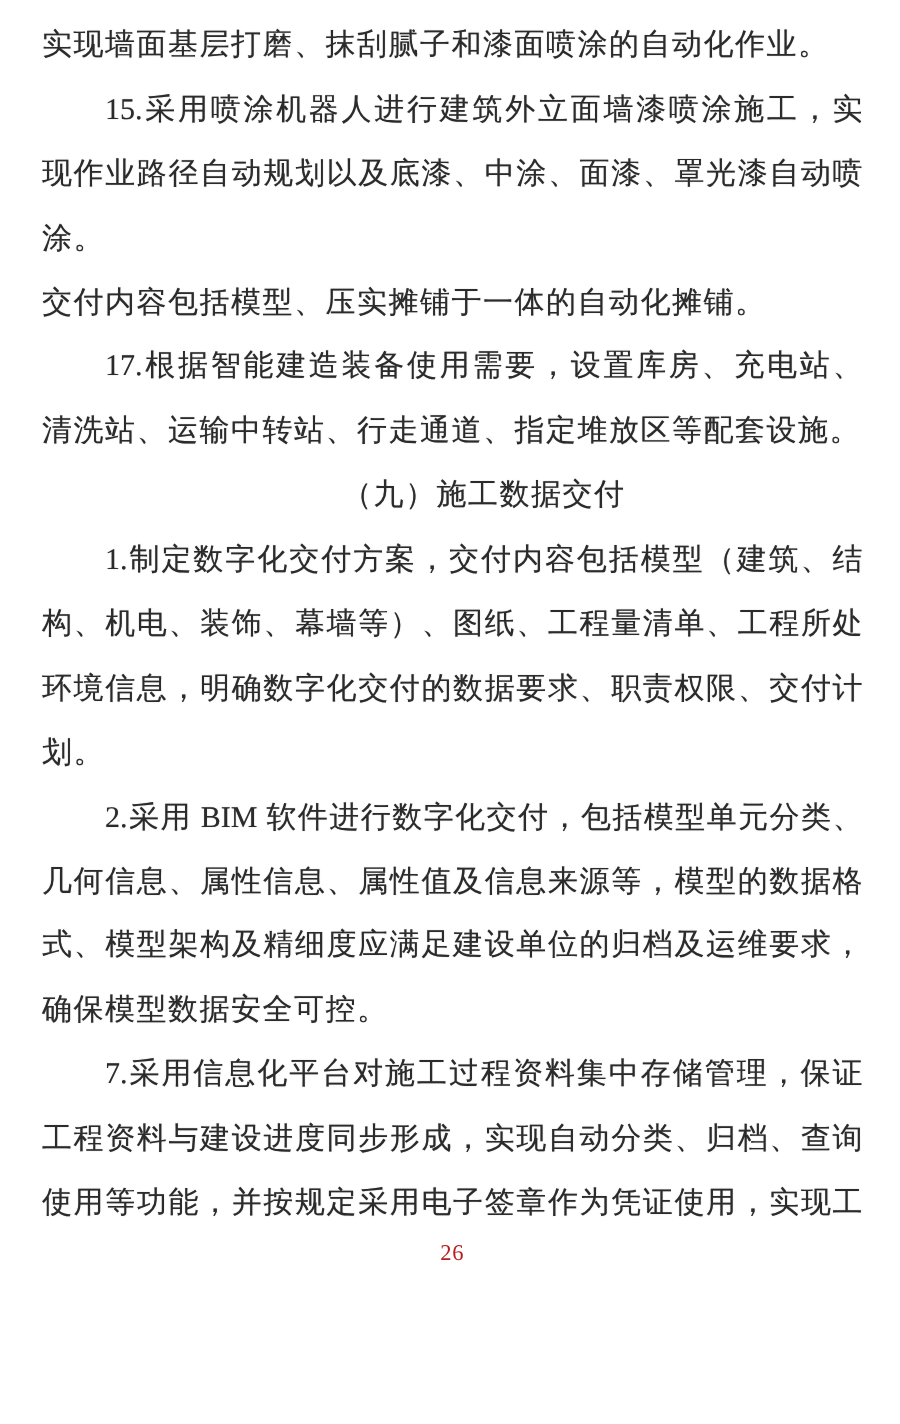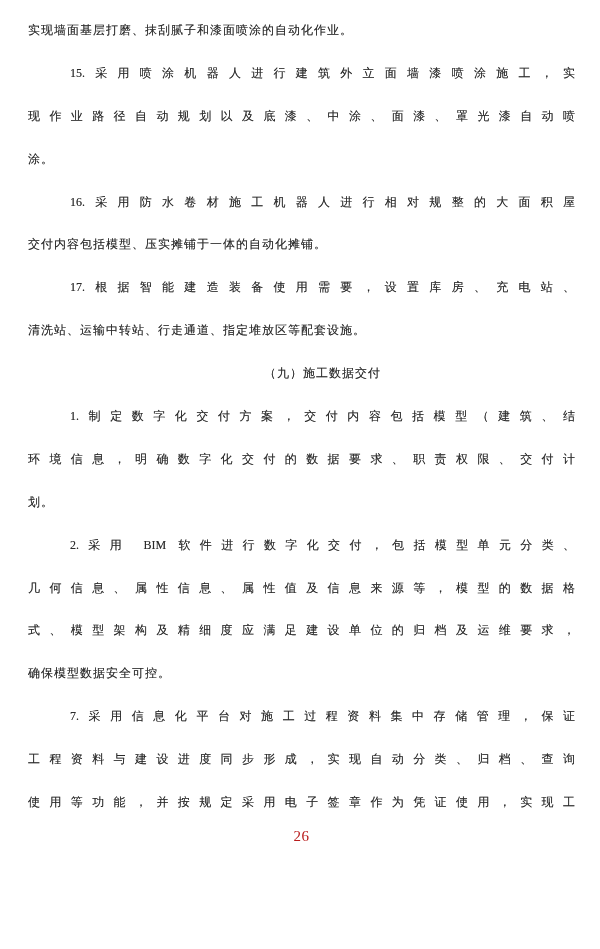--- a/index.html
+++ b/index.html
@@ -14,21 +14,21 @@
     font-family: "Liberation Serif", "DejaVu Serif", serif;
   }
   .page {
     box-sizing: border-box;
     width: 600px;
     height: 949px;
     padding: 9px 25px 0 28px;
     background: #ffffff;
   }
   .line {
-    font-size: 12px;
+    font-size: 20px;
     line-height: 42.9px;
     height: 42.9px;
     color: #2b2b2b;
     letter-spacing: 1px;
     white-space: nowrap;
     text-align: left;
     text-shadow: 0 0 0.6px rgba(55,55,55,0.55);
   }
   .line.fill {
     letter-spacing: 0;
@@ -50,26 +50,26 @@
 </style>
 </head>
 <body>
 
 <div class="page">
   <div>
       <div class="line">实现墙面基层打磨、抹刮腻子和漆面喷涂的自动化作业。</div>
       <div class="line indent fill">15.采用喷涂机器人进行建筑外立面墙漆喷涂施工，实</div>
       <div class="line fill">现作业路径自动规划以及底漆、中涂、面漆、罩光漆自动喷</div>
       <div class="line">涂。</div>
-      <div class="line indent fill">16.采用防水卷材施工机器人进行相对规整的大面积屋</div>
       <div class="line">交付内容包括模型、压实摊铺于一体的自动化摊铺。</div>
       <div class="line indent fill">17.根据智能建造装备使用需要，设置库房、充电站、</div>
       <div class="line">清洗站、运输中转站、行走通道、指定堆放区等配套设施。</div>
       <div class="line indent">（九）施工数据交付</div>
       <div class="line indent fill">1.制定数字化交付方案，交付内容包括模型（建筑、结</div>
+      <div class="line fill">构、机电、装饰、幕墙等）、图纸、工程量清单、工程所处</div>
       <div class="line fill">环境信息，明确数字化交付的数据要求、职责权限、交付计</div>
       <div class="line">划。</div>
       <div class="line indent fill">2.采用 BIM 软件进行数字化交付，包括模型单元分类、</div>
       <div class="line fill">几何信息、属性信息、属性值及信息来源等，模型的数据格</div>
       <div class="line fill">式、模型架构及精细度应满足建设单位的归档及运维要求，</div>
       <div class="line">确保模型数据安全可控。</div>
       <div class="line indent fill">7.采用信息化平台对施工过程资料集中存储管理，保证</div>
       <div class="line fill">工程资料与建设进度同步形成，实现自动分类、归档、查询</div>
       <div class="line fill">使用等功能，并按规定采用电子签章作为凭证使用，实现工</div>
     </div>

